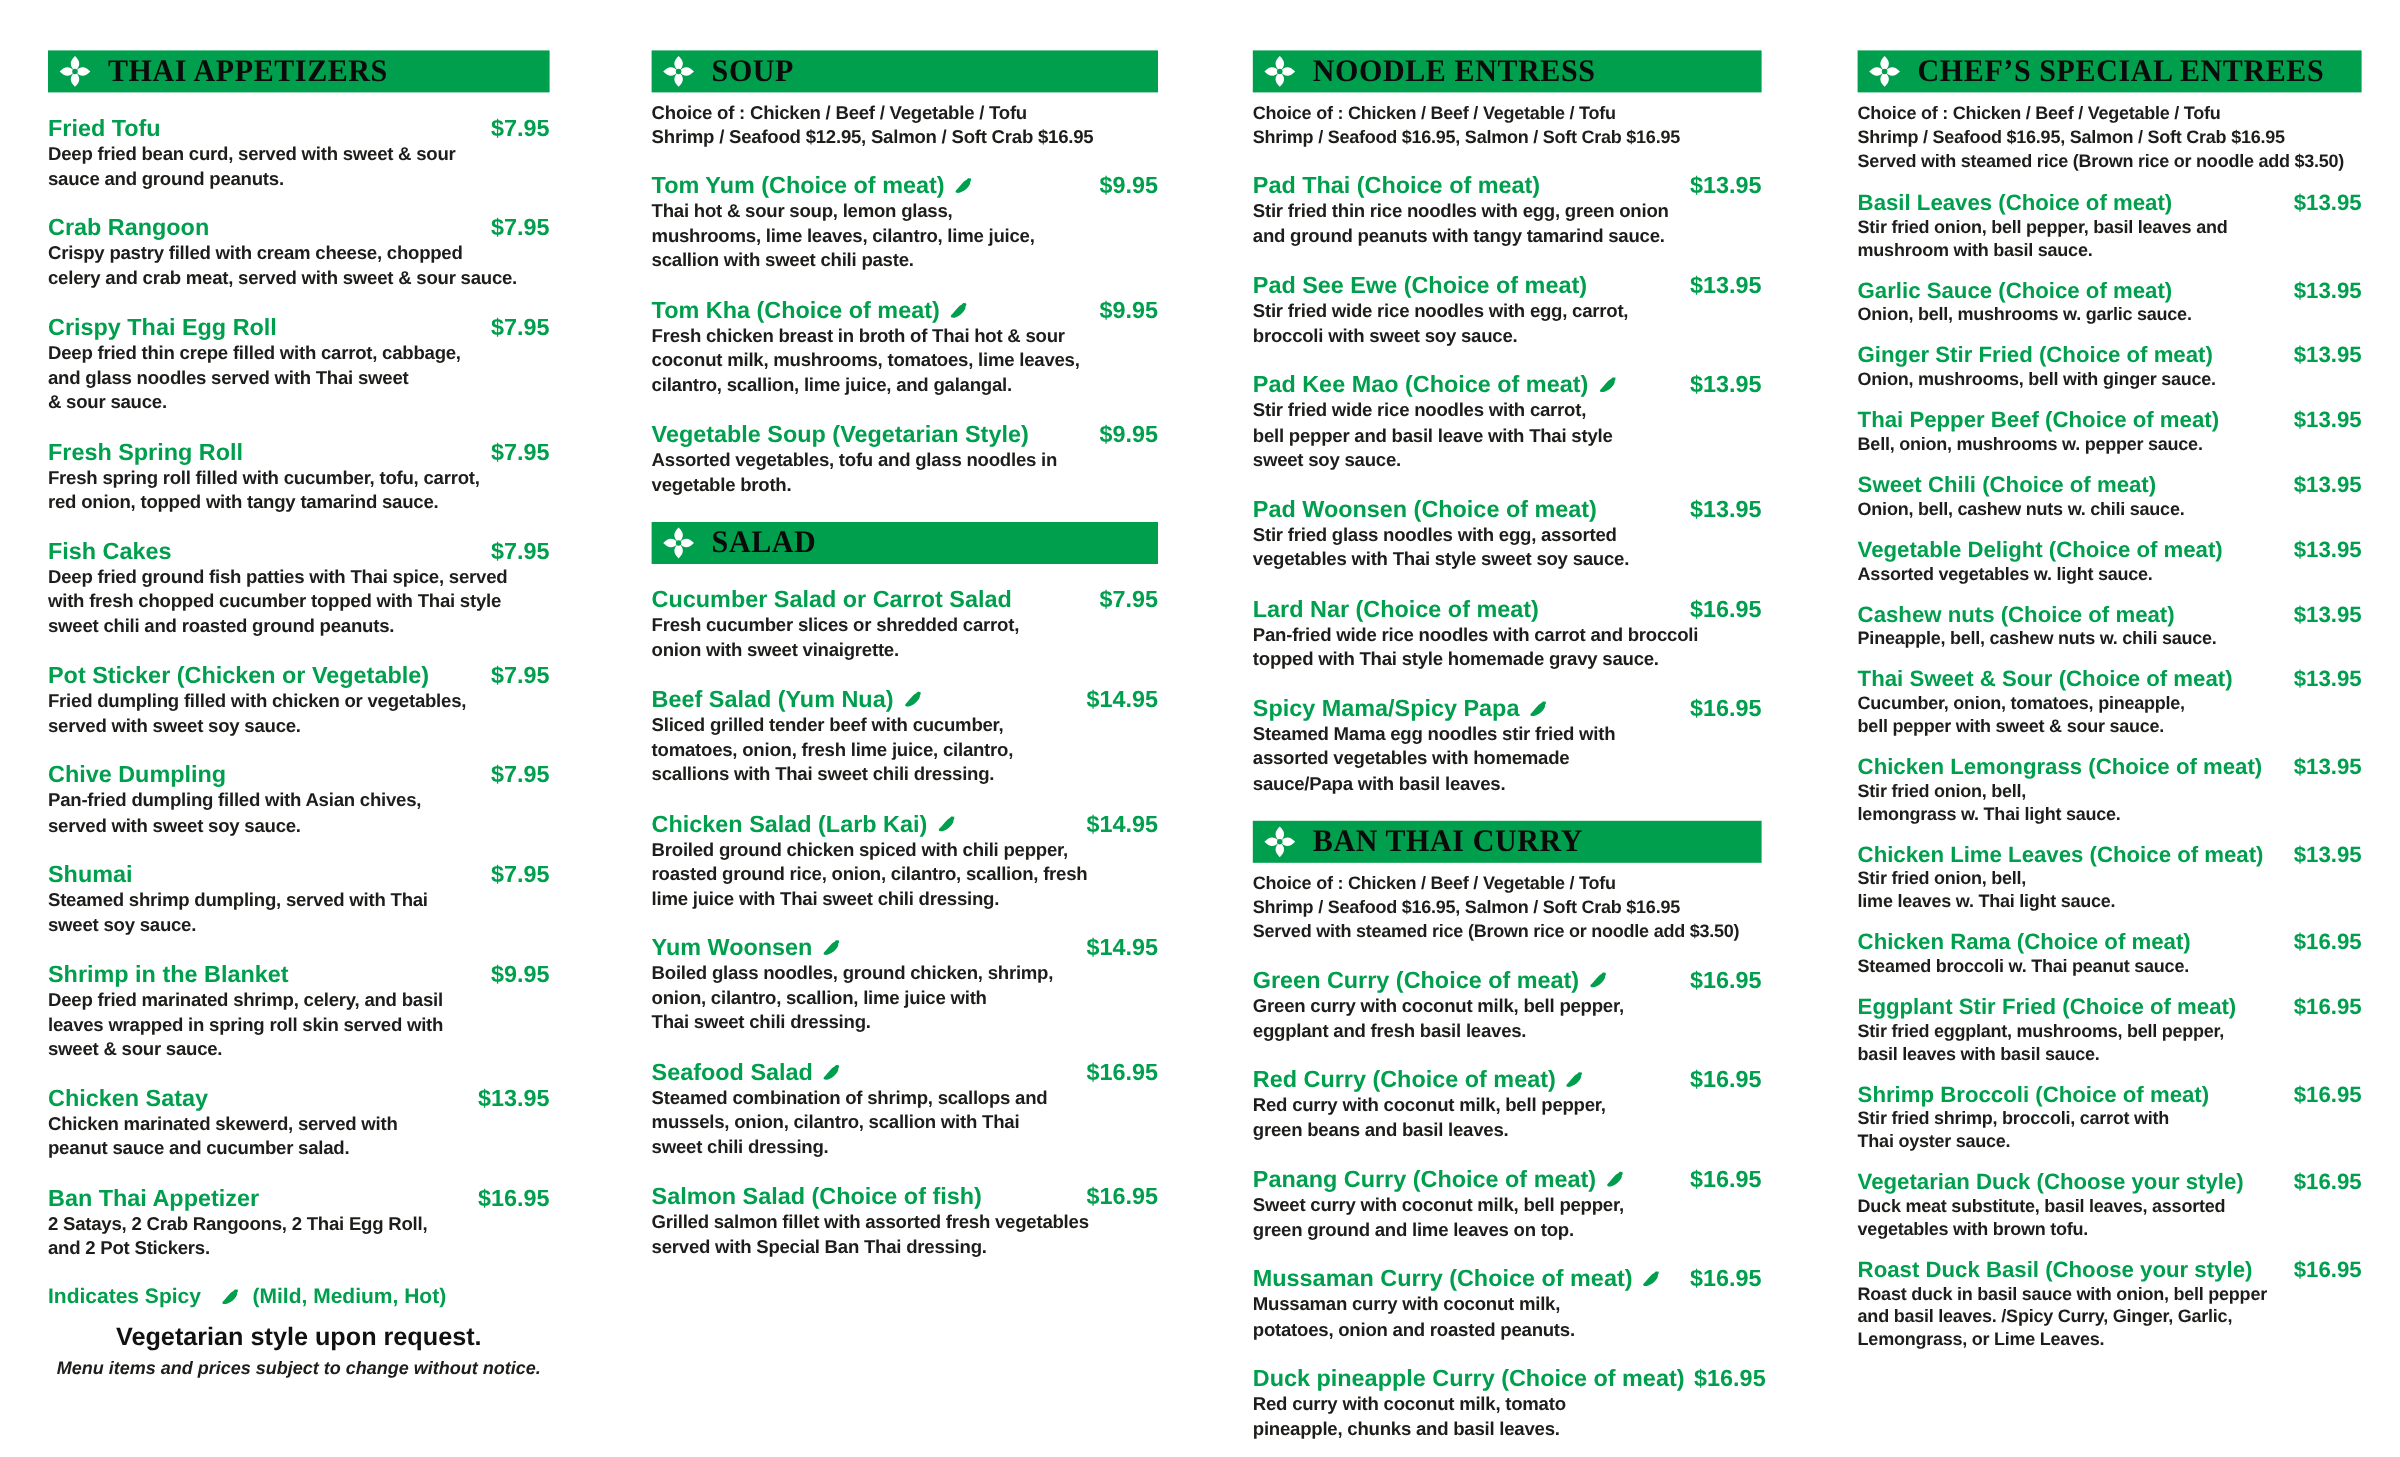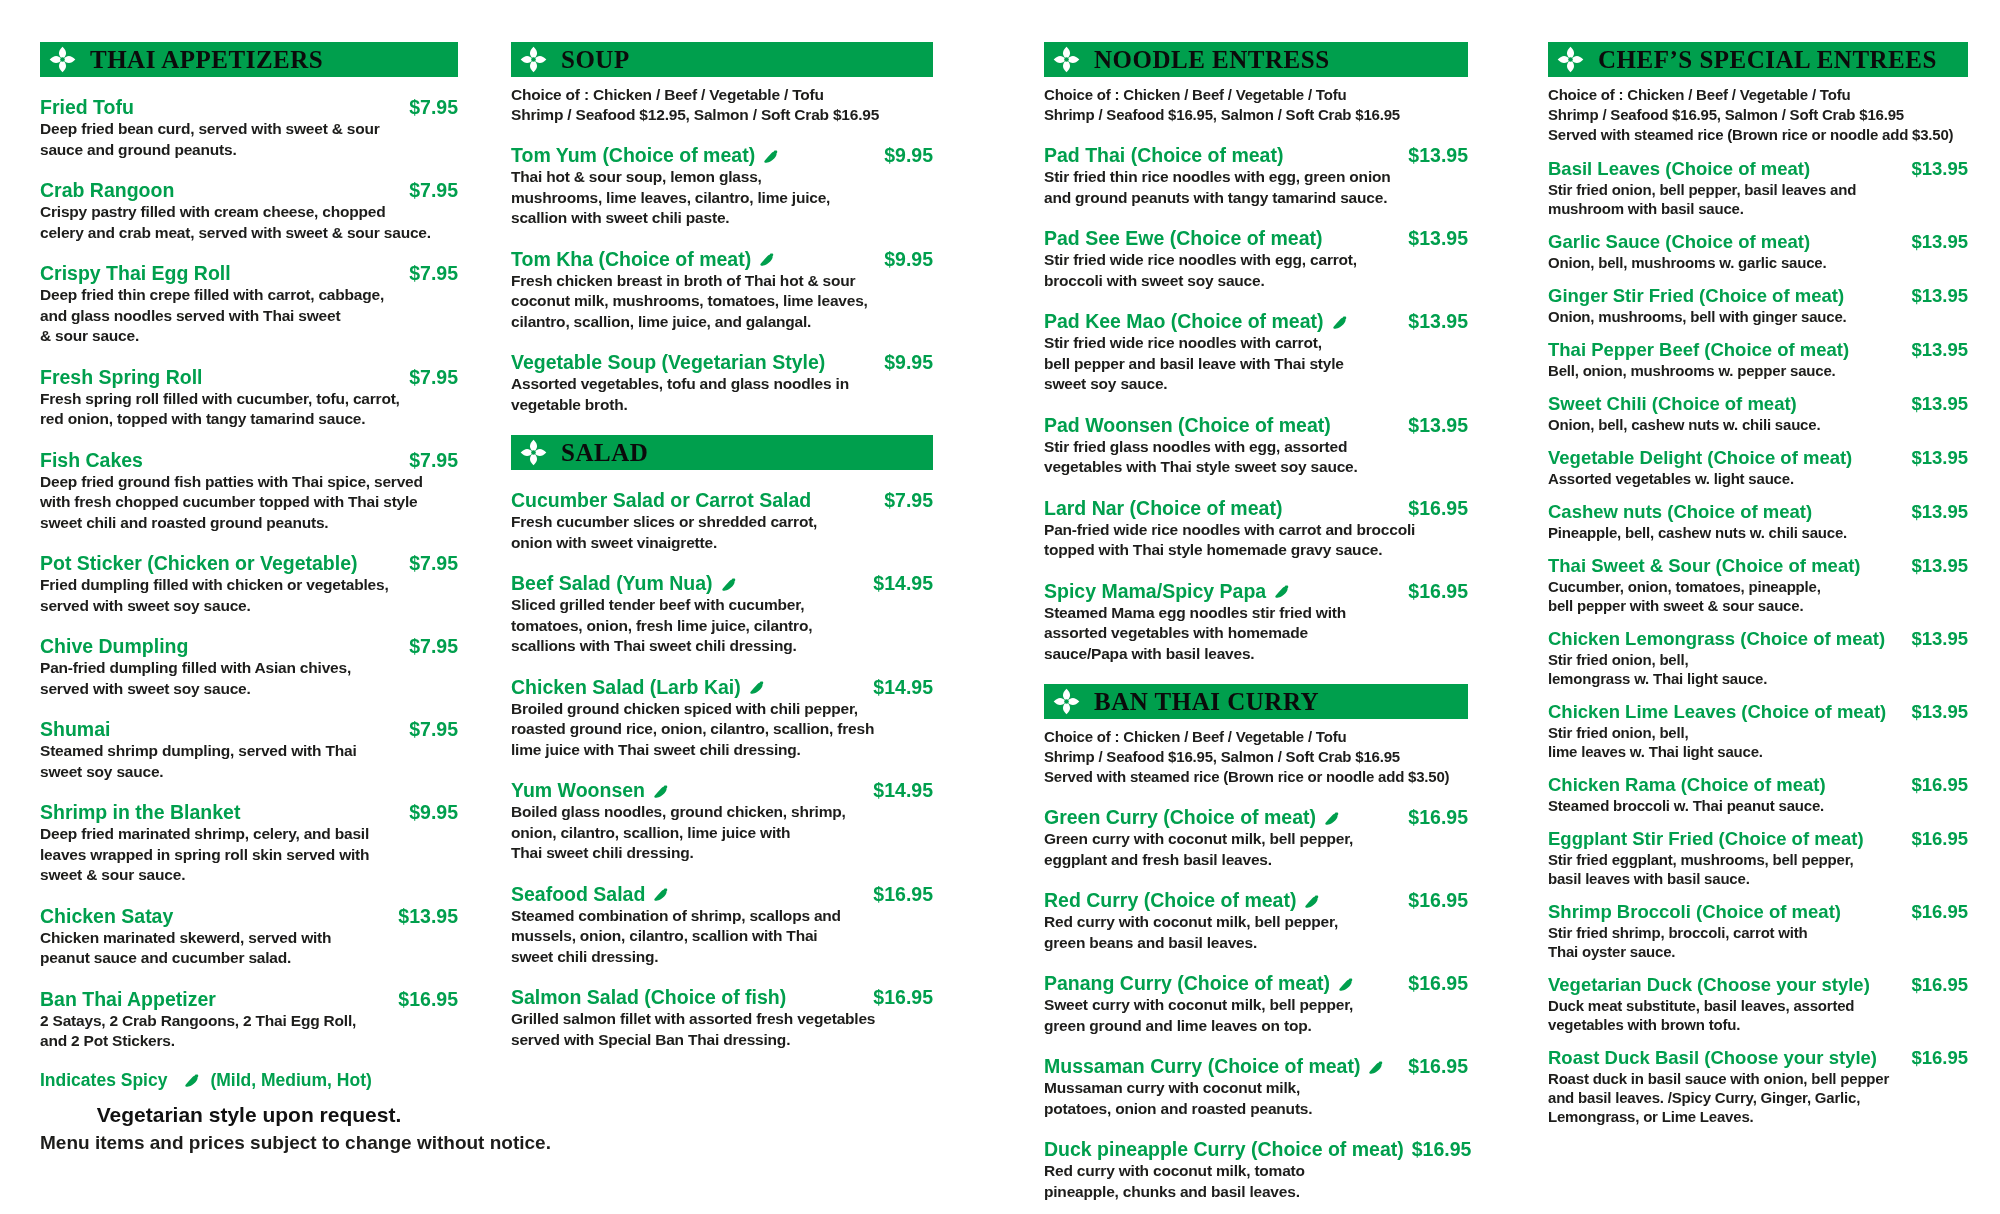--- a/index.html
+++ b/index.html
@@ -3,53 +3,53 @@
 <meta charset="utf-8">
 <style>
   html,body{margin:0;padding:0;}
   body{
     width:2000px;height:1214px;position:relative;overflow:hidden;
     background:#ffffff;color:#1d1d1b;
     font-family:"Liberation Sans",sans-serif;font-weight:700;
   }
   .col{position:absolute;top:42px;}
   #col0{left:40px;width:418px;}
-  #col1{left:511px;width:422px;}
+  #col1{left:543px;width:422px;}
   #col2{left:1044px;width:424px;}
   #col3{left:1548px;width:420px;}
   .section:not(:first-child){margin-top:20px;}
   .banner{
     display:flex;align-items:center;gap:14px;height:35px;
     padding:0 10px 0 9px;background:var(--green);
   }
   .banner-title{
     font-family:"Liberation Serif",serif;font-weight:700;font-size:25px;
     color:#0b0b0b;letter-spacing:.5px;white-space:nowrap;transform:scaleY(1.05);
   }
   .flower{display:flex;}
   .intro{font-size:15.5px;line-height:20px;white-space:nowrap;letter-spacing:-.2px;}
   .intro.first{margin-top:8px;}
   .item{margin-top:19px;}
-  .item-head{display:flex;align-items:center;}
+  .item-head{display:flex;align-items:flex-start;}
   .item-name{color:var(--green);font-size:19.5px;line-height:23px;white-space:nowrap;}
   .chili{margin-left:8px;margin-top:3px;display:flex;}
   .price{margin-left:auto;color:var(--green);font-size:19.5px;line-height:23px;padding-left:8px;white-space:nowrap;}
   .desc{font-size:15.5px;line-height:20.5px;white-space:nowrap;letter-spacing:-.2px;}
   
   #col3 .item{margin-top:13px;}
   #col3 .item-name,#col3 .price{font-size:18.5px;line-height:22px;}
   #col3 .desc{font-size:15px;line-height:19px;}
   #col3 .intro{font-size:15px;}
   #col2 .intro{font-size:15px;}
   
   .col-footer{margin-top:18px;text-align:center;}
   .spicy-note{display:flex;justify-content:flex-start;align-items:center;gap:9px;}
   .spicy-note .green{color:var(--green);font-size:17.5px;}
   .veg-note{font-size:21px;margin-top:12px;color:#111;}
-  .notice{font-size:19px;margin-top:5px;white-space:nowrap;}
+  .notice{font-size:15px;margin-top:5px;white-space:nowrap;font-style:italic;}
 </style>
 </head>
 <body>
 
 <div class="col" id="col0">
     <div class="section">
       <div class="banner">
         <span class="flower">
           <svg width="27" height="27" viewBox="0 0 40 40">
             <g fill="#ffffff">

